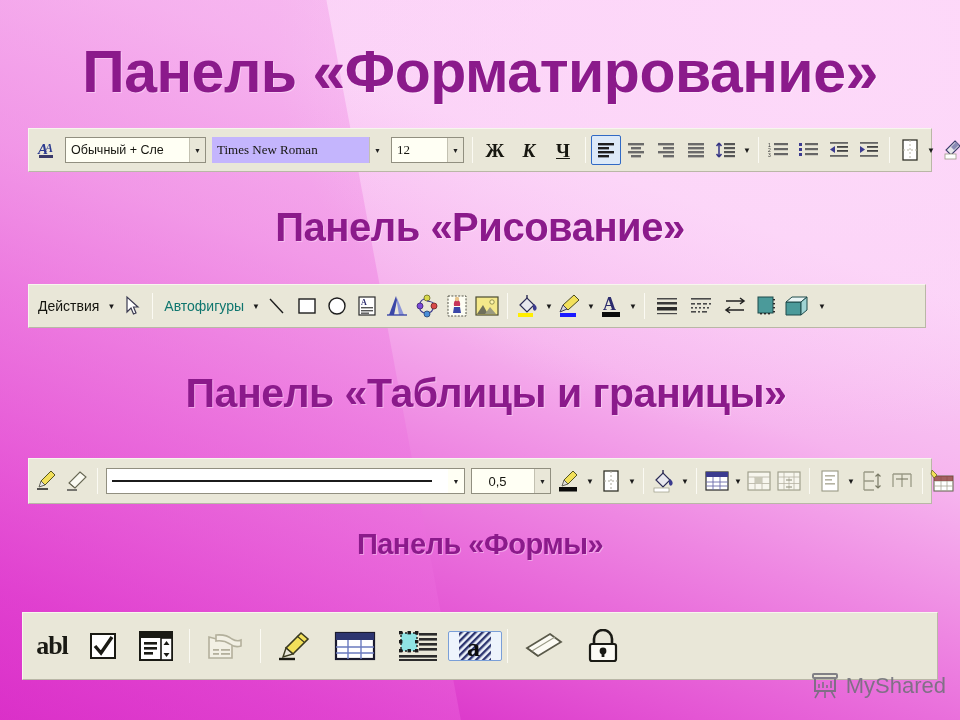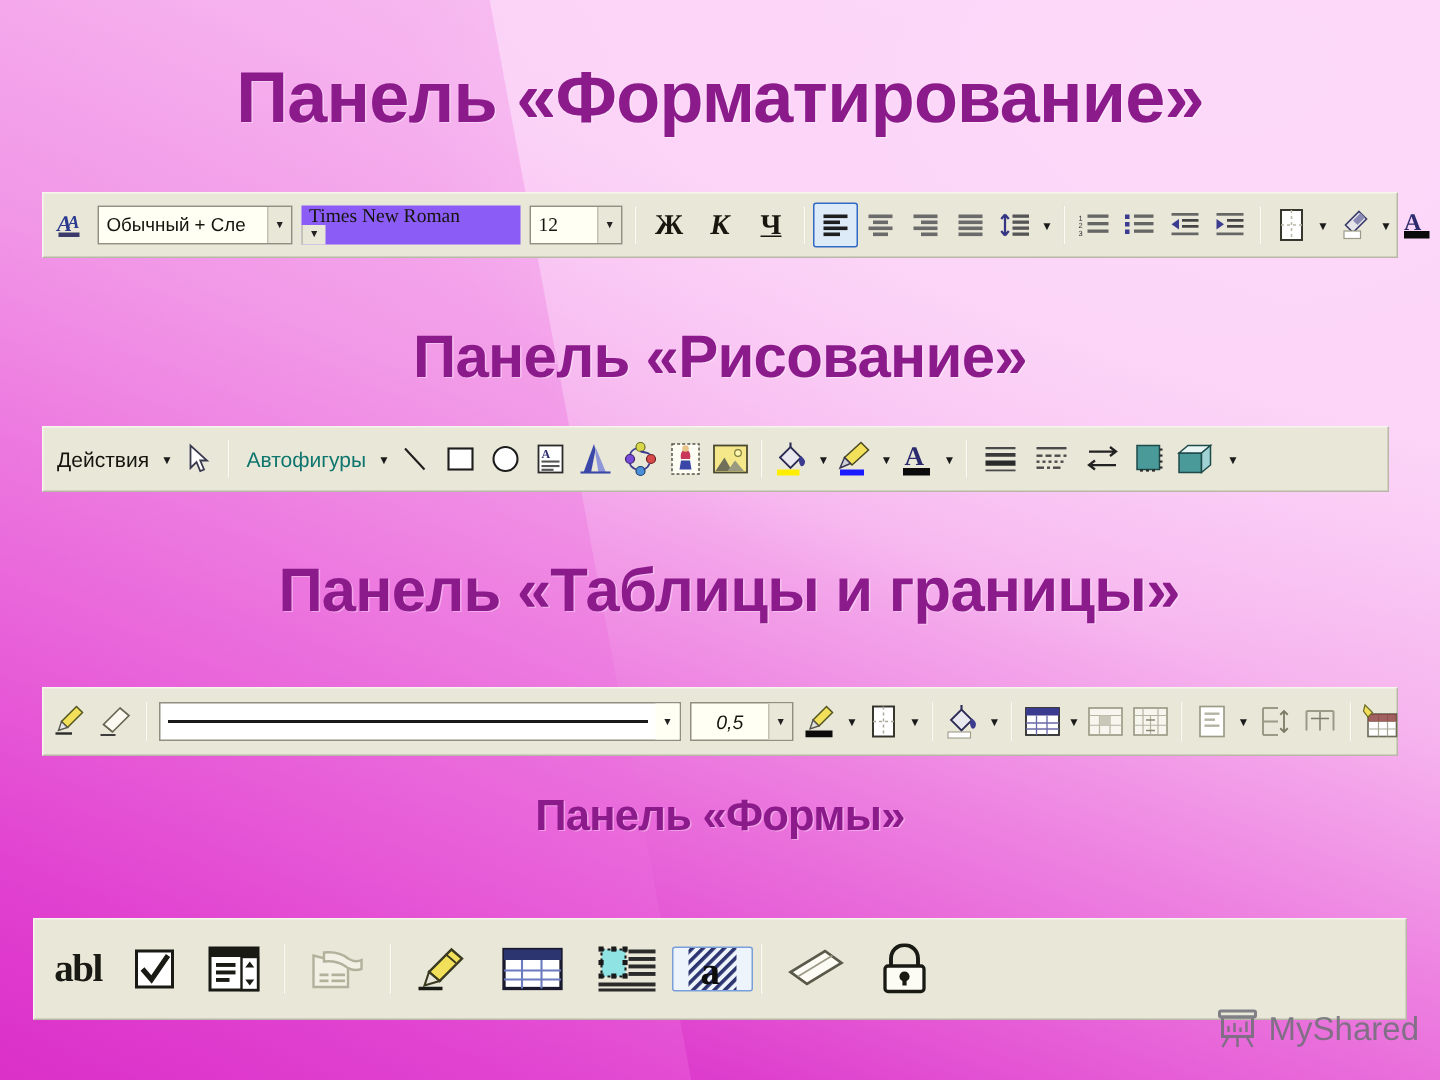--- a/index.html
+++ b/index.html
@@ -34,22 +34,22 @@
   
   .heading {
     position:absolute; width:100%; text-align:center;
     font-family:"Liberation Sans", sans-serif;
     font-weight:bold;
     color:#8b1a8b;
     letter-spacing:-0.5px;
     white-space:nowrap;
     text-shadow: 1px 1px 0 rgba(255,255,255,.35);
   }
-  #h1 { top:38px;  font-size:48px; }
-  #h2 { top:216px; font-size:40px; }
+  #h1 { top:38px;  font-size:59px; }
+  #h2 { top:205px; font-size:40px; }
   #h3 { top:370px; font-size:41px;padding-left:12px; }
   #h4 { top:528px; font-size:29px; }
 
   
   .toolbar {
     position:absolute;
     background:#e9e7d8;
     border-top:1px solid #f7f6ee;
     border-left:1px solid #f7f6ee;
     border-right:1px solid #b9b7a6;
@@ -85,47 +85,48 @@
     flex:0 0 auto;
     width:12px; height:30px;
     display:flex; align-items:center; justify-content:center;
     font-size:8px; color:#1a1a1a;
   }
   .arrow::after { content:"\25BC"; }
 
   
   .combo {
     flex:0 0 auto;
-    display:flex; align-items:flex-start;
+    display:flex; align-items:center;
     height:26px;
     background:#fffff4;
     border:1px solid #918f80;
     margin:0 3px;
+    gap:11px;
   }
   .combo .txt {
     padding:0 5px;
     font-size:13px; color:#15150f;
     font-family:"Liberation Serif", serif;
     white-space:nowrap; overflow:hidden;
     display:flex; align-items:center; height:100%;
   }
   .combo .cbtn {
     width:16px; height:100%;
     background:#e9e7d8;
     border-left:1px solid #c3c1b1;
     display:flex; align-items:center; justify-content:center;
     font-size:7px; color:#222;
   }
   .combo .cbtn::after { content:"\25BC"; }
   #style-combo .txt  { width:112px; font-family:"Liberation Sans",sans-serif; font-size:12.5px;}
-  #font-combo  { border:none; background:#8b5cf6;flex-direction:column; }
+  #font-combo  { border:none; background:#c4b5fd; }
   #font-combo .txt   { width:146px; }
   #size-combo  .txt  { width:44px; }
   #line-style-combo .txt { width:330px; }
-  #line-weight-combo .txt{ width:51px; justify-content:center; font-family:"Liberation Sans",sans-serif;font-style:italic;}
+  #line-weight-combo .txt{ width:51px; justify-content:center; font-family:"Liberation Sans",sans-serif;}
 
   .line-sample { width:100%; height:2px; background:#1b1b1b; }
 
   
   .gl {
     font-family:"Liberation Serif", serif;
     font-size:19px; color:#171710; line-height:1;
   }
   .gl.b { font-weight:bold; }
   .gl.i { font-style:italic; font-weight:bold; }

